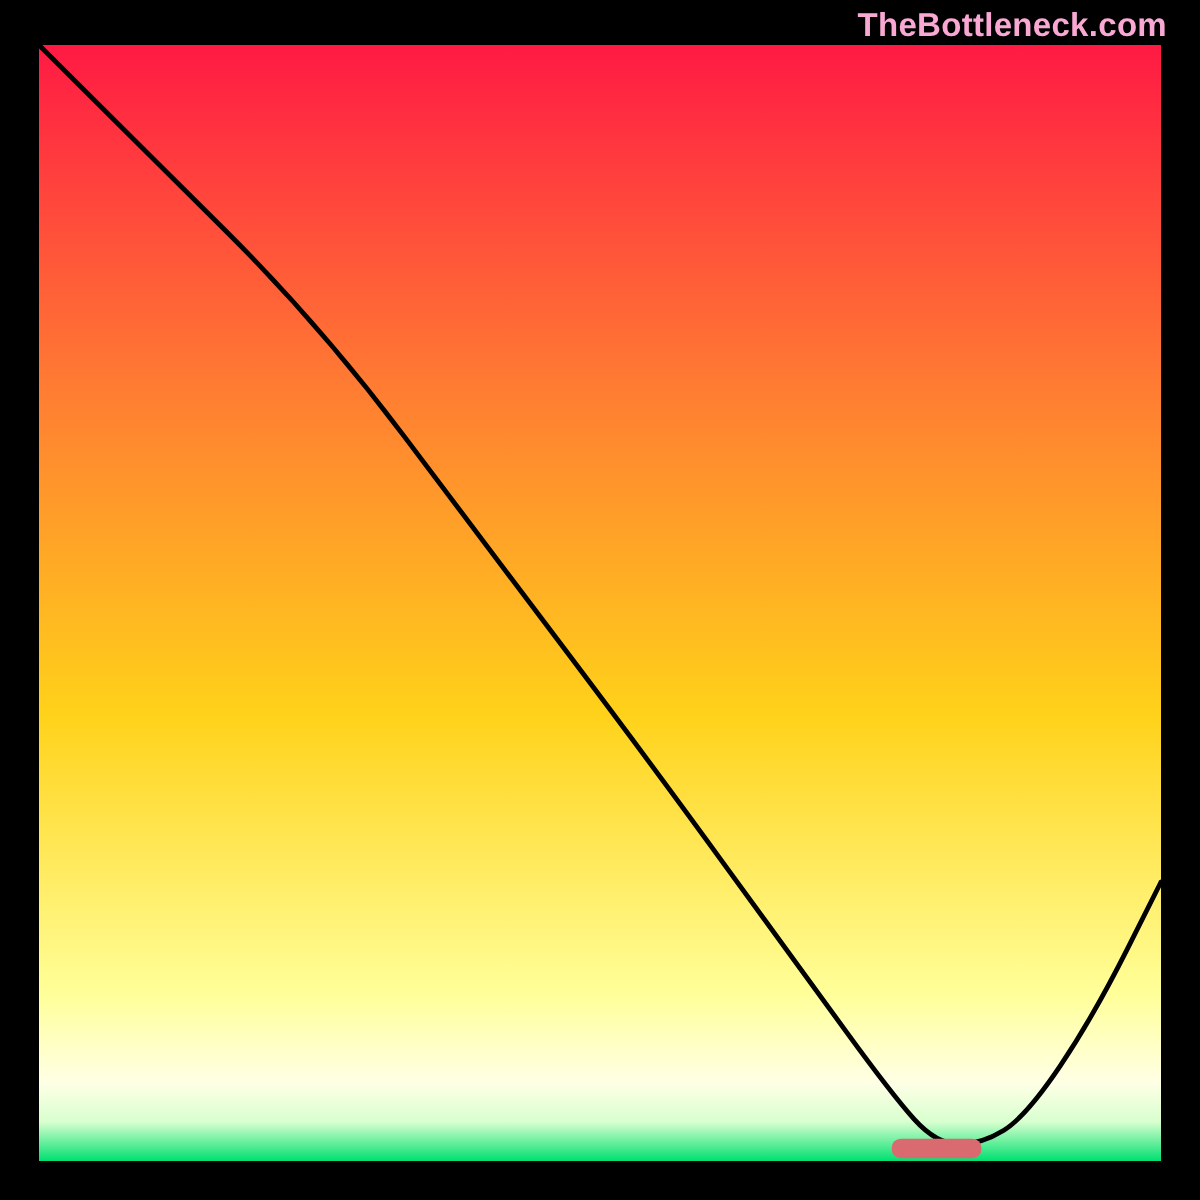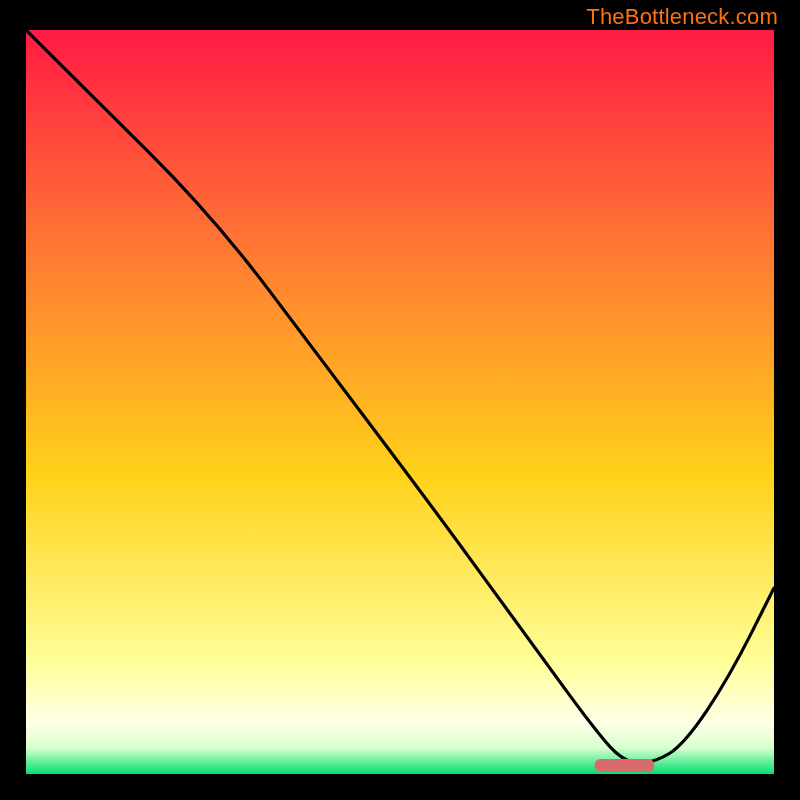--- a/index.html
+++ b/index.html
@@ -9,22 +9,22 @@
     height: 800px;
     background: #000;
     position: relative;
     font-family: Arial, Helvetica, sans-serif;
   }
   .watermark {
     position: absolute;
     top: 4px;
     right: 22px;
     font-size: 22px;
-    font-weight: 400;
-    color: #f97316;
+    font-weight: 700;
+    color: #f9a8d4;
     letter-spacing: 0.2px;
   }
   .plot-area {
     position: absolute;
     left: 26px;
     top: 30px;
     width: 748px;
     height: 744px;
     overflow: hidden;
   }

